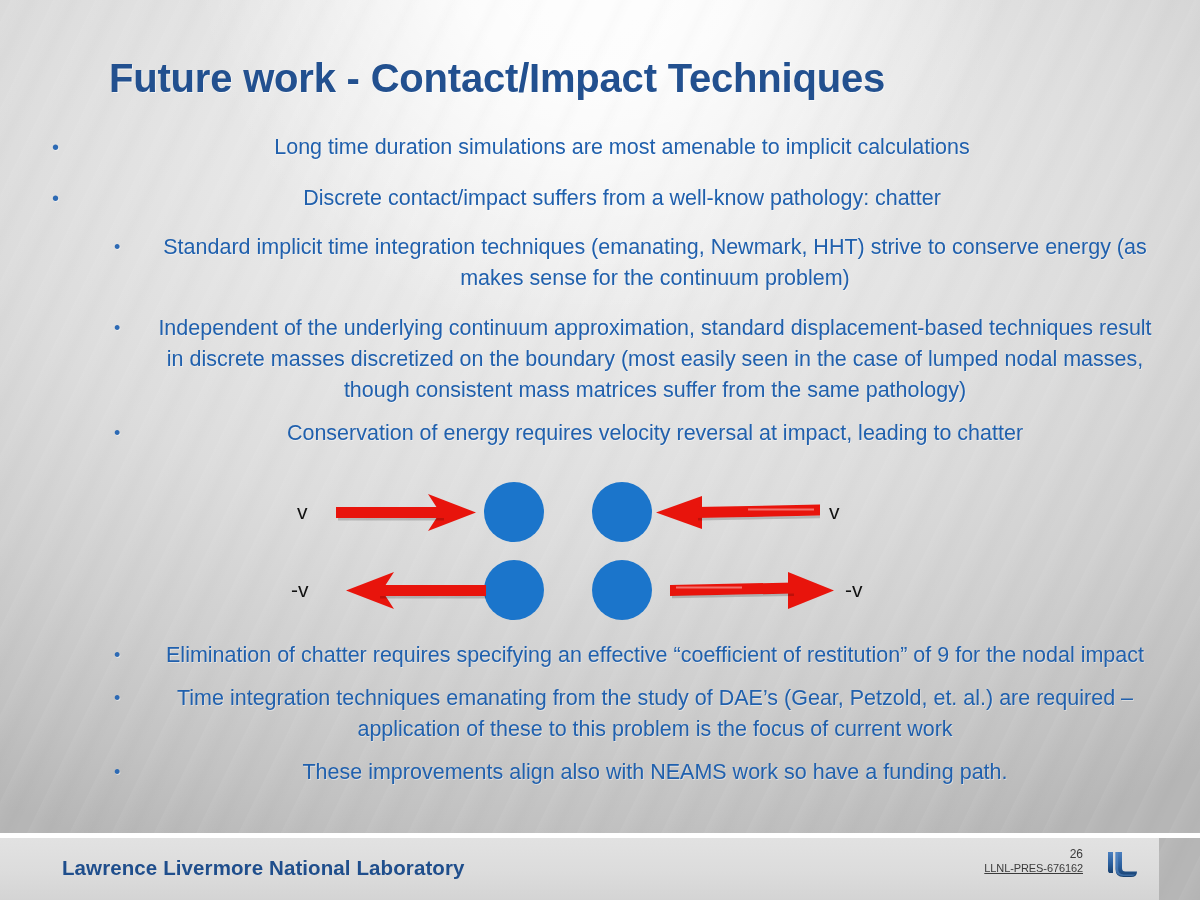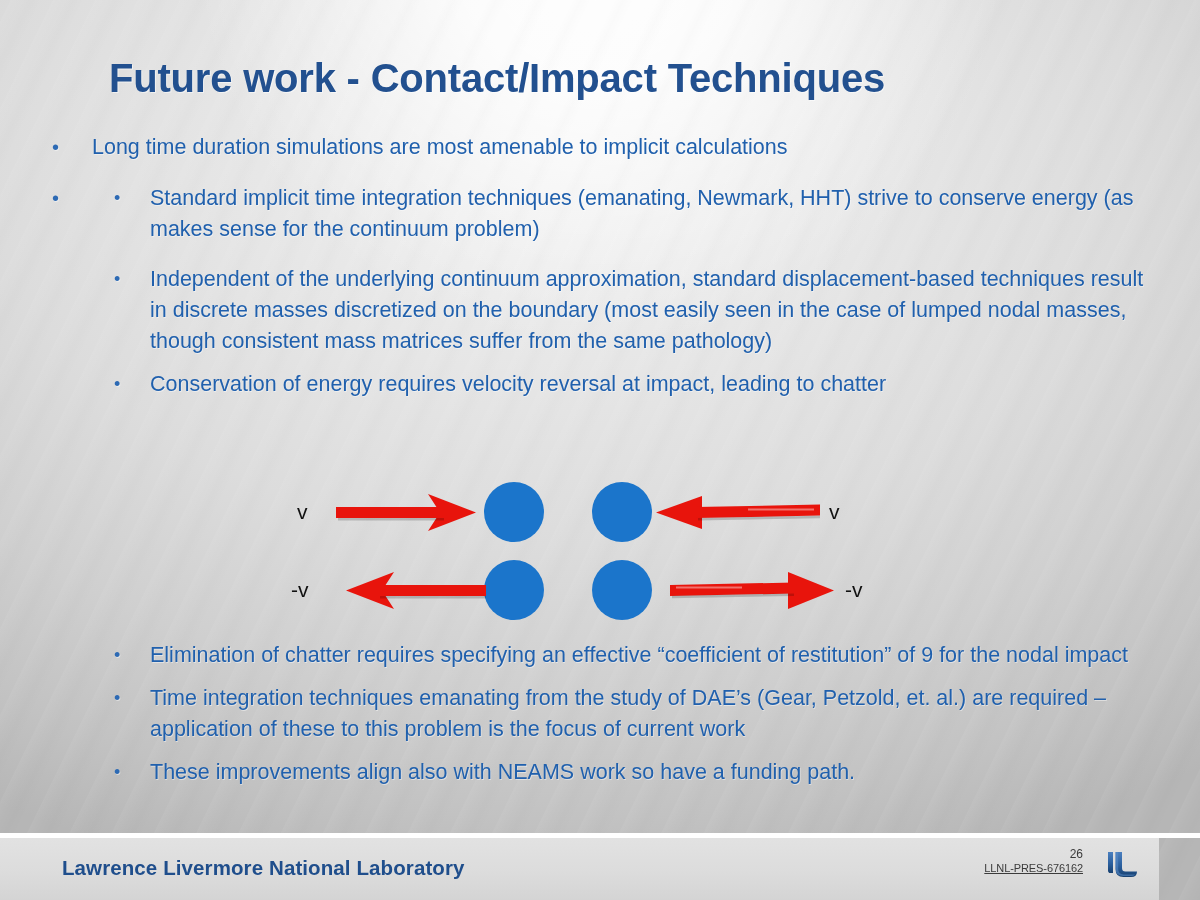--- a/index.html
+++ b/index.html
@@ -83,20 +83,21 @@
   }
   .bullet .marker {
     position: absolute;
     top: 0;
     font-size: 20px;
     line-height: inherit;
     color: #2d6ab4;
   }
   .bullet .btext {
     display: block;
+    text-align: center;
   }
 
   
   .lvl1 {
     font-size: 21.5px;
     line-height: 30px;
     margin-bottom: 17px;
     padding-left: 92px;
     padding-right: 48px;
   }
@@ -213,20 +214,21 @@
 
   <div id="body">
 
     <div class="bullet lvl1 gap-a">
       <span class="marker">•</span>
       <span class="btext">Long time duration simulations are most amenable to implicit calculations</span>
     </div>
 
     <div class="bullet lvl1 gap-b">
       <span class="marker">•</span>
+      <span class="btext">Discrete contact/impact suffers from a well-know pathology:  chatter</span>
     </div>
 
     <div class="bullet lvl2 gap-b">
       <span class="marker">•</span>
       <span class="btext">Standard implicit time integration techniques (emanating, Newmark, HHT) strive to conserve energy (as makes sense for the continuum problem)</span>
     </div>
 
     <div class="bullet lvl2 gap-c">
       <span class="marker">•</span>
       <span class="btext">Independent of the underlying continuum approximation, standard displacement-based techniques result in discrete masses discretized on the boundary (most easily seen in the case of lumped nodal masses, though consistent mass matrices suffer from the same pathology)</span>

